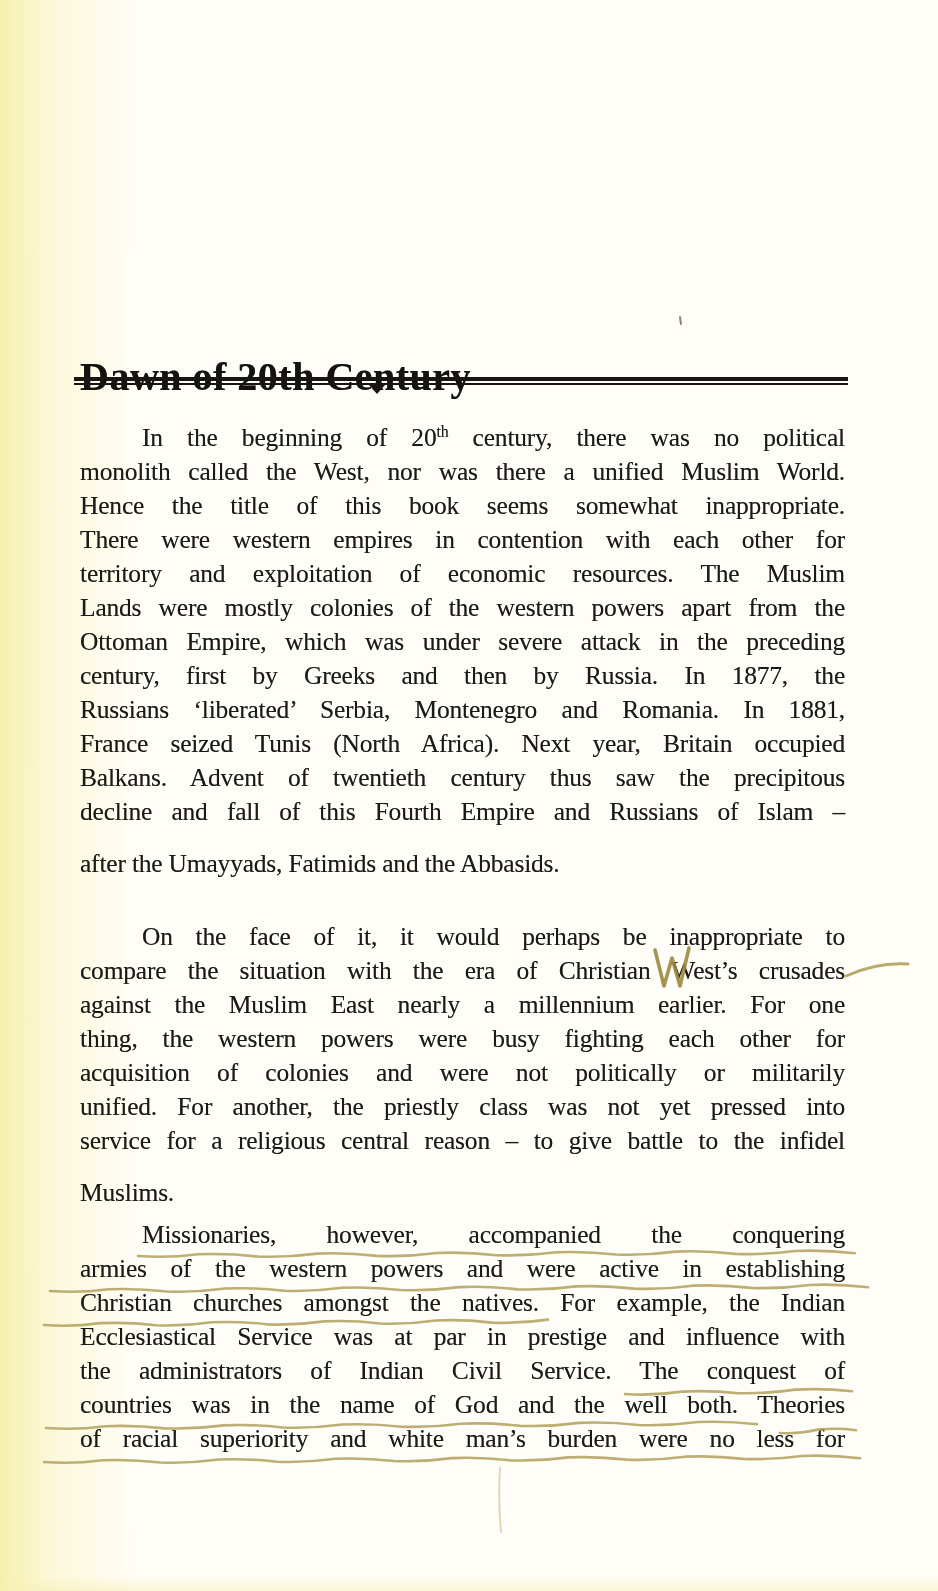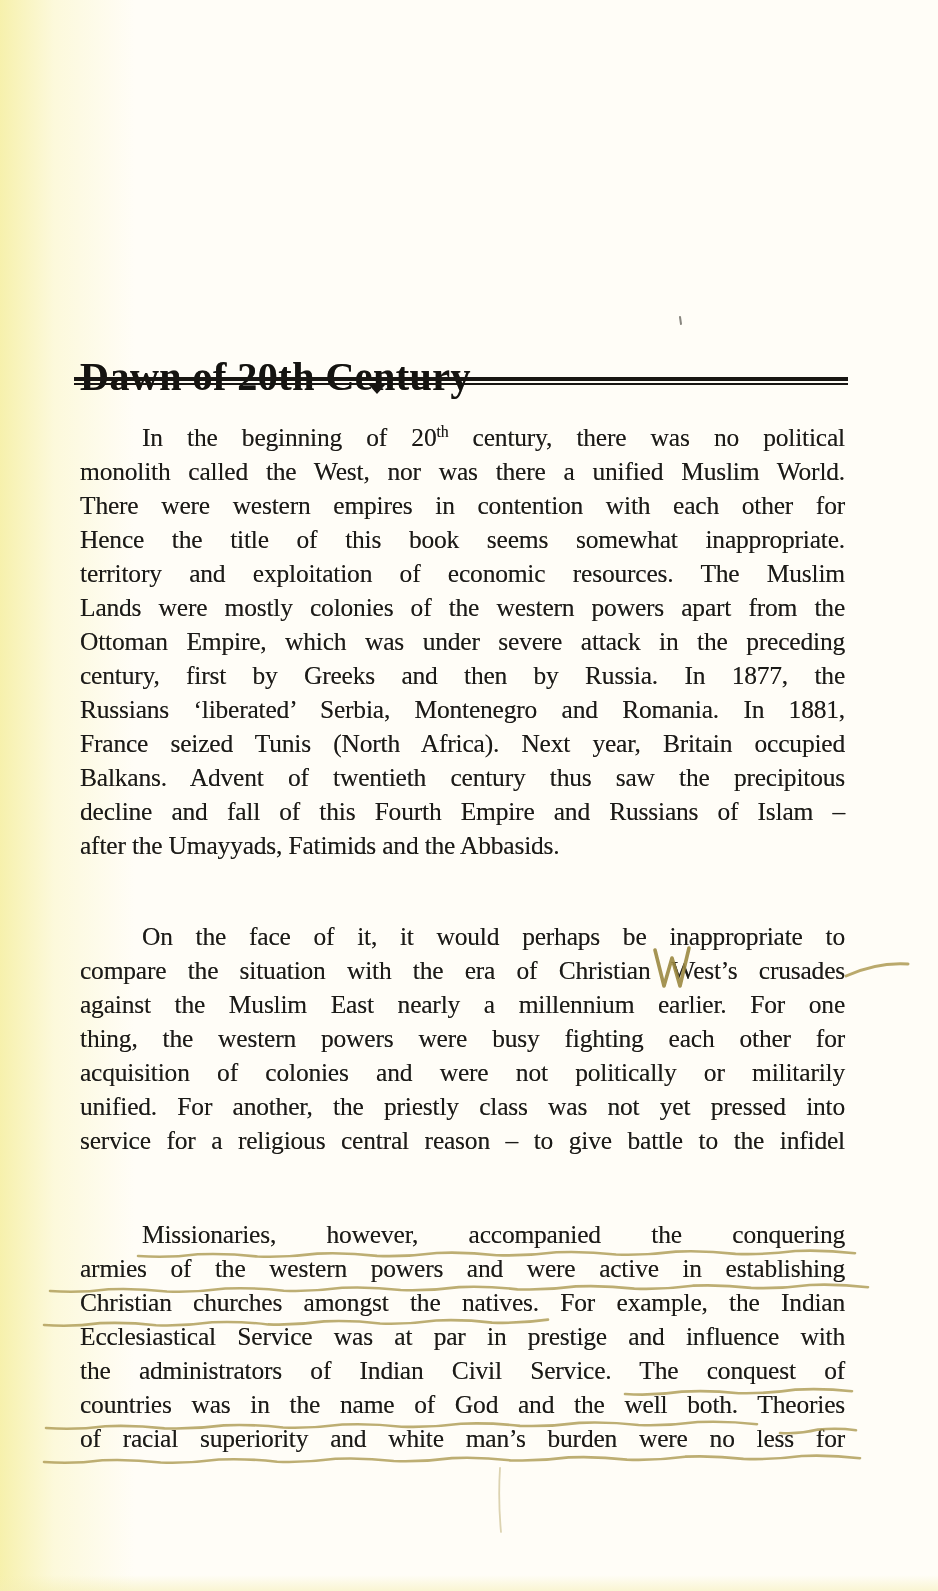--- a/index.html
+++ b/index.html
@@ -54,21 +54,21 @@
   .para.p2{top:920px;}
   .para.p3{top:1218px;}
   .line{
     text-align:justify;
     text-align-last:justify;
     height:34px;overflow:visible;white-space:nowrap;
     text-align-last:justify;
   }
   .line{white-space:normal;}
   .line.indent{padding-left:62px;}
-  .line.end{text-align-last:left;}
+  .line.end{text-align-last:left;margin-top:18px;}
   sup{font-size:0.62em;vertical-align:super;line-height:0;}
   .pen-overlay{
     position:absolute;left:0;top:0;width:938px;height:1591px;
     pointer-events:none;
   }
 </style>
 </head>
 <body>
 
 <div class="page">
@@ -76,40 +76,41 @@
   <div class="edge-left"></div>
   <div class="edge-bottom"></div>
 
   <h1 class="title">Dawn of 20th Century</h1>
   <div class="title-rule"></div>
   <div class="rule-arrow"></div>
 
   <div class="para p1">
       <div class="line indent">In the beginning of 20<sup>th</sup> century, there was no political</div>
       <div class="line">monolith called the West, nor was there a unified Muslim World.</div>
+      <div class="line">Hence the title of this book seems somewhat inappropriate.</div>
       <div class="line">There were western empires in contention with each other for</div>
-      <div class="line">Hence the title of this book seems somewhat inappropriate.</div>
       <div class="line">territory and exploitation of economic resources.  The Muslim</div>
       <div class="line">Lands were mostly colonies of the western powers apart from the</div>
       <div class="line">Ottoman Empire, which was under severe attack in the preceding</div>
       <div class="line">century, first by Greeks and then by Russia.  In 1877, the</div>
       <div class="line">Russians ‘liberated’ Serbia, Montenegro and Romania.  In 1881,</div>
       <div class="line">France seized Tunis (North Africa).  Next year, Britain occupied</div>
       <div class="line">Balkans.  Advent of twentieth century thus saw the precipitous</div>
       <div class="line">decline and fall of this Fourth Empire and Russians of Islam –</div>
       <div class="line end">after the Umayyads, Fatimids and the Abbasids.</div>
     </div>
   <div class="para p2">
       <div class="line indent">On the face of it, it would perhaps be inappropriate to</div>
       <div class="line">compare the situation with the era of Christian West’s crusades</div>
       <div class="line">against the Muslim East nearly a millennium earlier.  For one</div>
       <div class="line">thing, the western powers were busy fighting each other for</div>
       <div class="line">acquisition of colonies and were not politically or militarily</div>
       <div class="line">unified.  For another, the priestly class was not yet pressed into</div>
       <div class="line">service for a religious central reason – to give battle to the infidel</div>
+      <div class="line end">Muslims.</div>
     </div>
   <div class="para p3">
       <div class="line indent">Missionaries, however, accompanied the conquering</div>
       <div class="line">armies of the western powers and were active in establishing</div>
       <div class="line">Christian churches amongst the natives.  For example, the Indian</div>
       <div class="line">Ecclesiastical Service was at par in prestige and influence with</div>
       <div class="line">the administrators of Indian Civil Service.  The conquest of</div>
       <div class="line">countries  was in the name of God and the well both.  Theories</div>
       <div class="line">of racial superiority and white man’s burden were no less for</div>
     </div>

